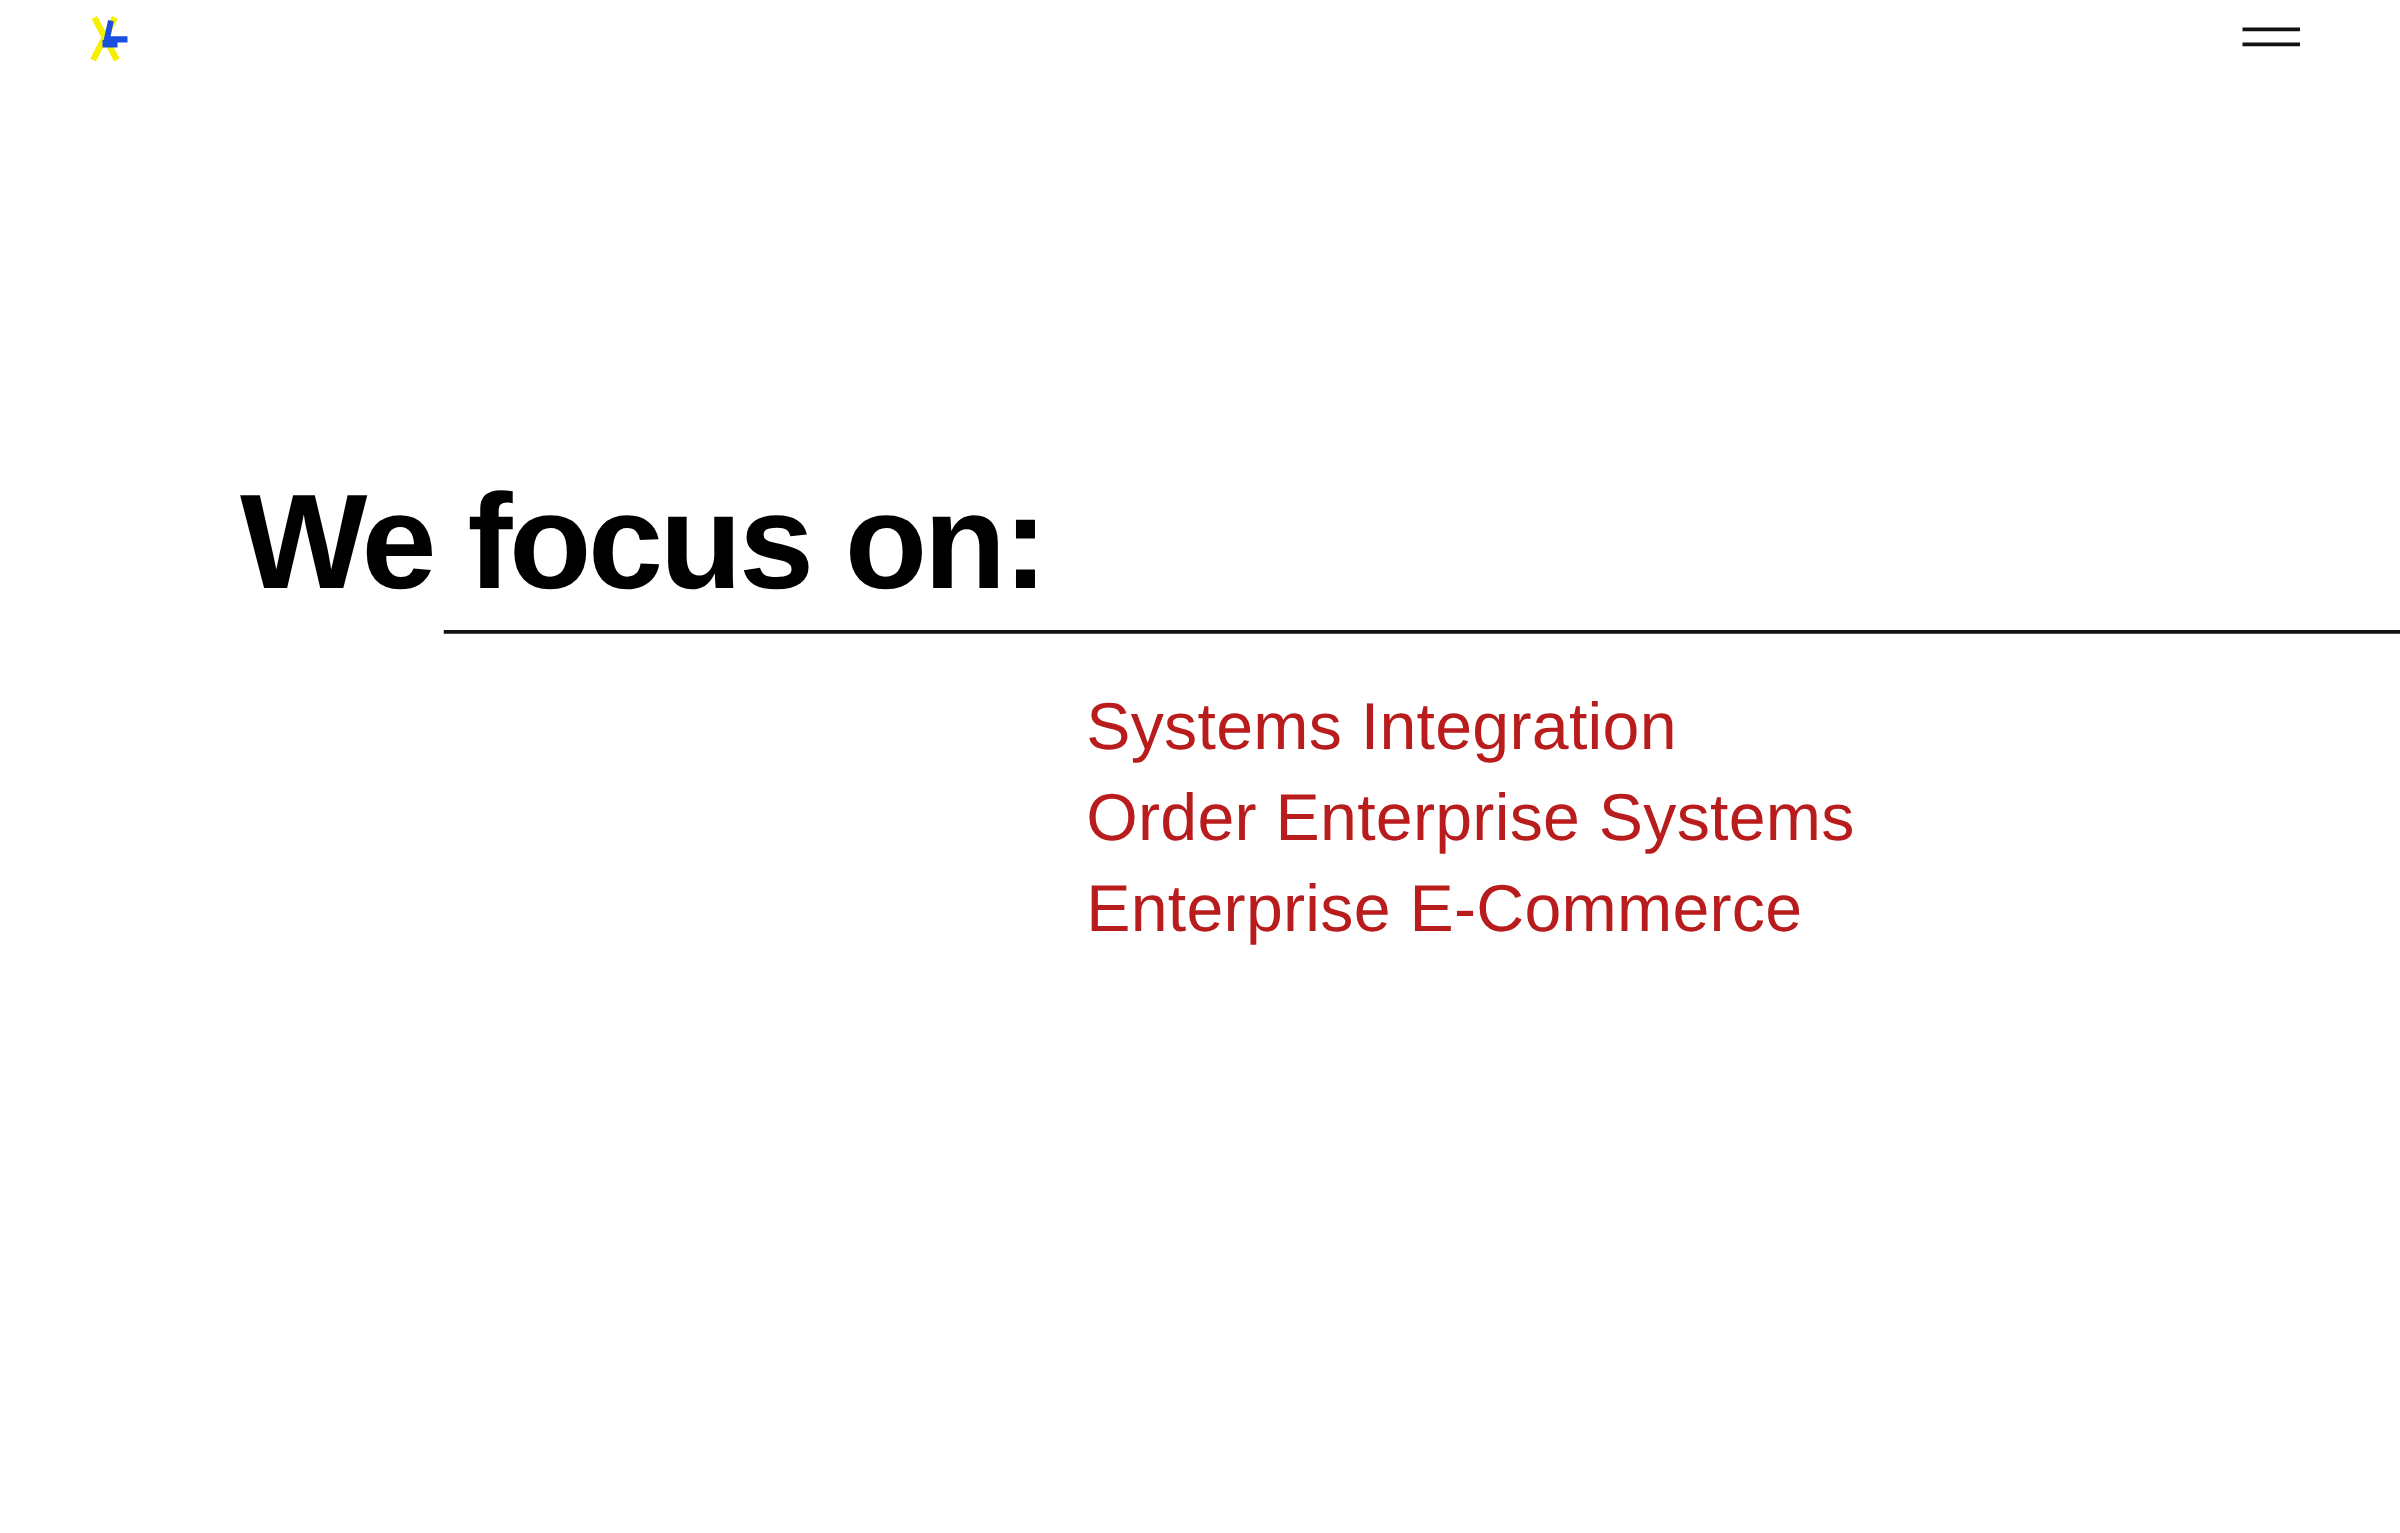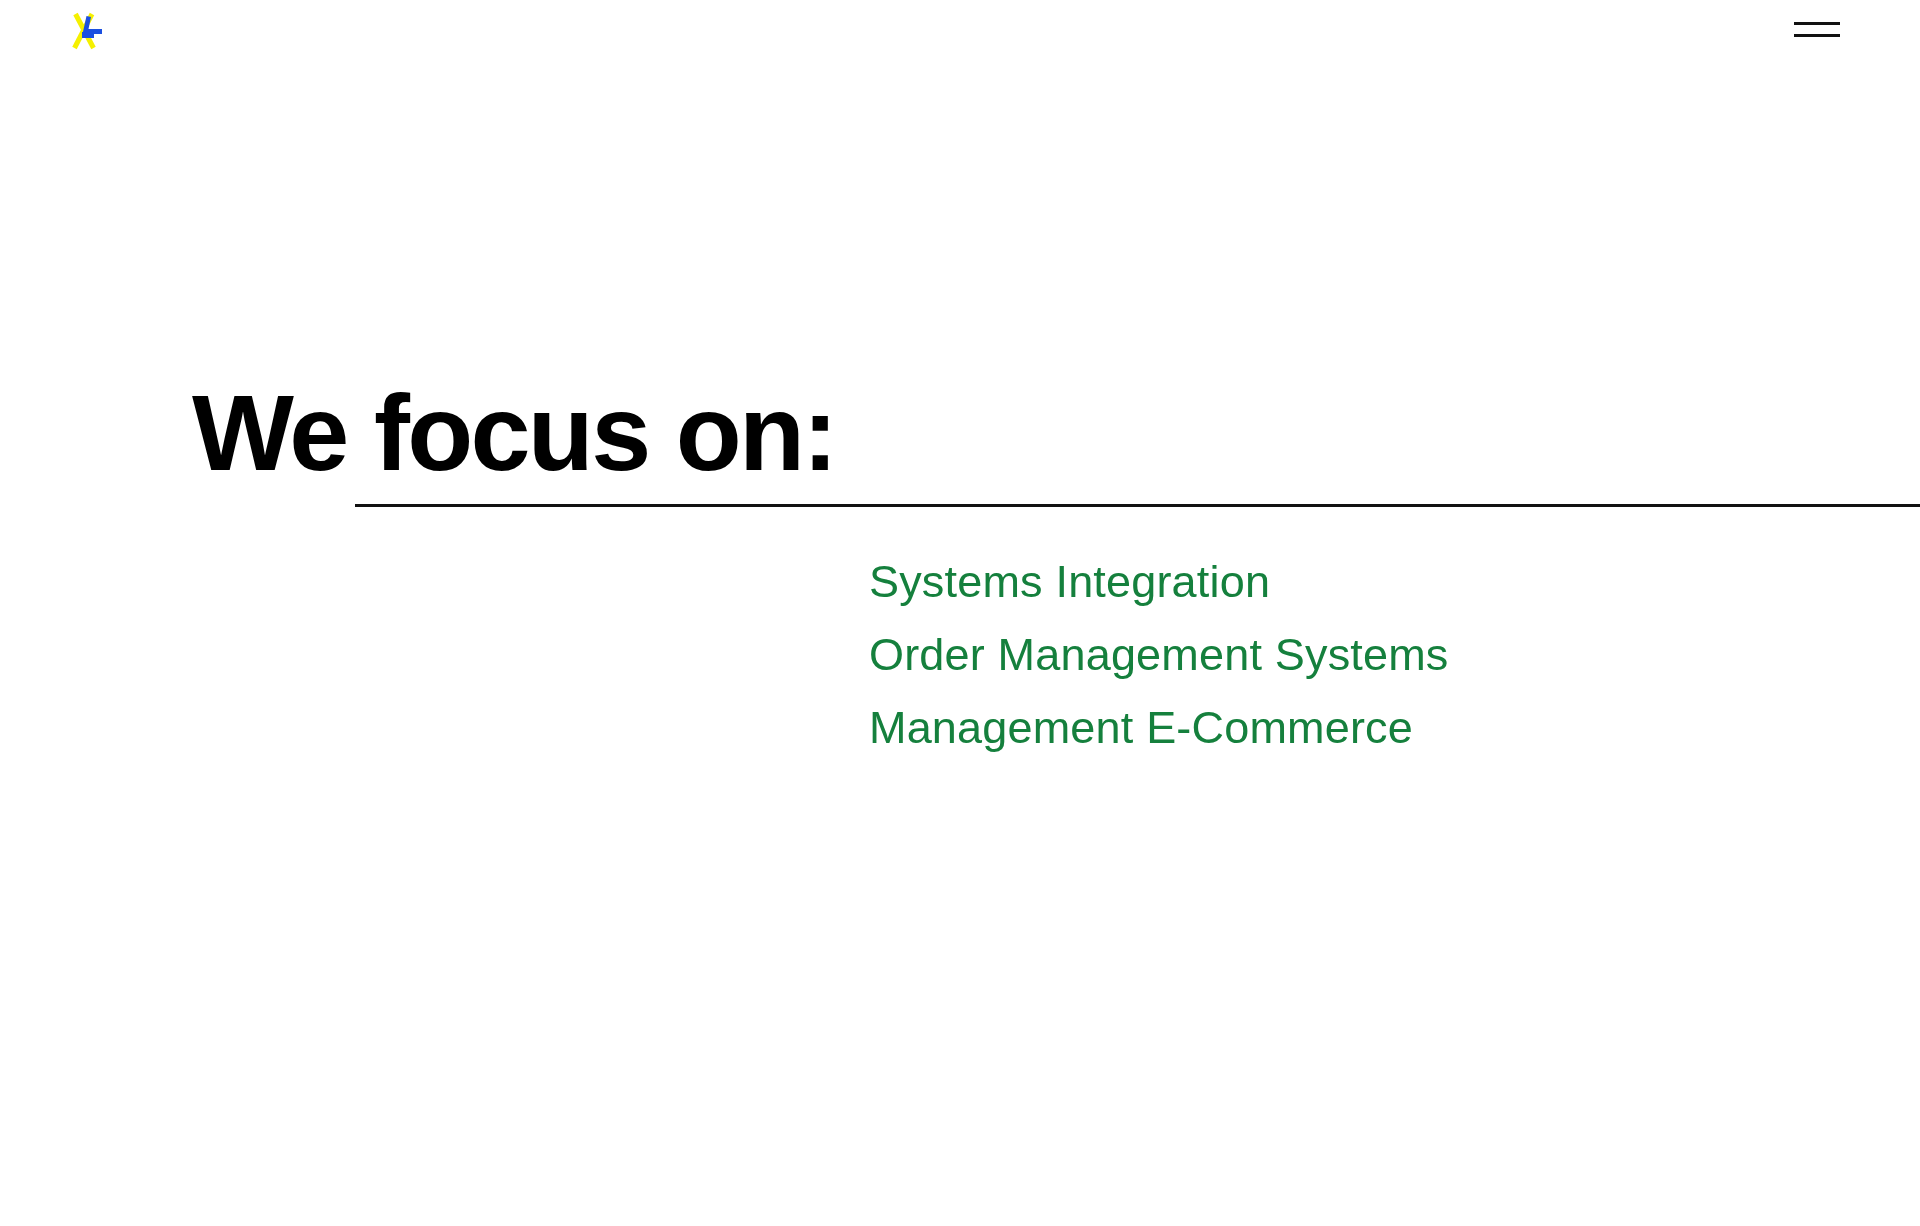--- a/index.html
+++ b/index.html
@@ -92,25 +92,25 @@
   }
 
   .focus-list {
     position: absolute;
     left: 869px;
     top: 545px;
     list-style: none;
   }
 
   .focus-list-item {
-    font-size: 45px;
+    font-size: 53px;
     line-height: 73px;
     font-weight: 300;
     letter-spacing: 0.004em;
-    color: #15803d;
+    color: #b91c1c;
     white-space: nowrap;
     cursor: default;
   }
 </style>
 </head>
 <body>
 
 <header class="site-header">
 
   <a class="brand-logo" href="#" aria-label="X">
@@ -130,17 +130,17 @@
 </header>
 
 <section class="focus-section">
 
   <h1 class="focus-heading">We focus on:</h1>
 
   <div class="focus-divider"></div>
 
   <ul class="focus-list">
     <li class="focus-list-item">Systems Integration</li>
-    <li class="focus-list-item">Order Management Systems</li>
-    <li class="focus-list-item">Management E-Commerce</li>
+    <li class="focus-list-item">Order Enterprise Systems</li>
+    <li class="focus-list-item">Enterprise E-Commerce</li>
   </ul>
 
 </section>
 
 </body></html>

